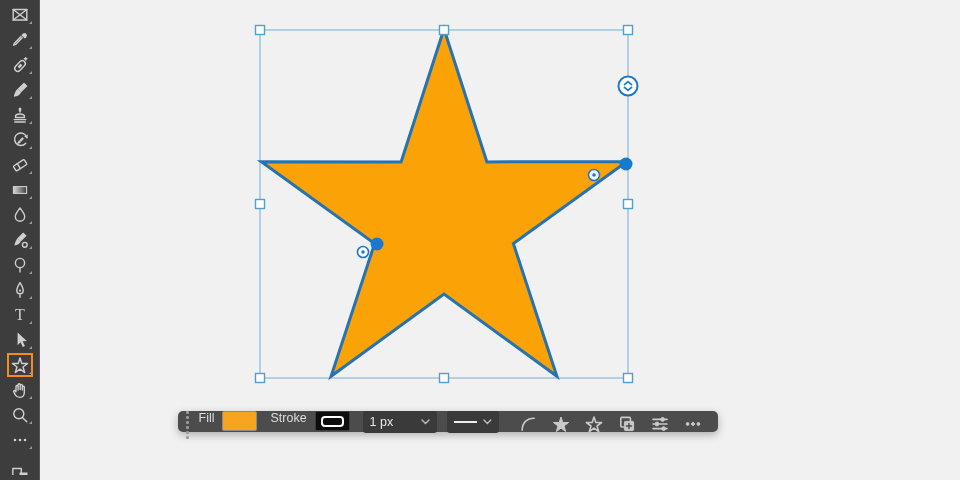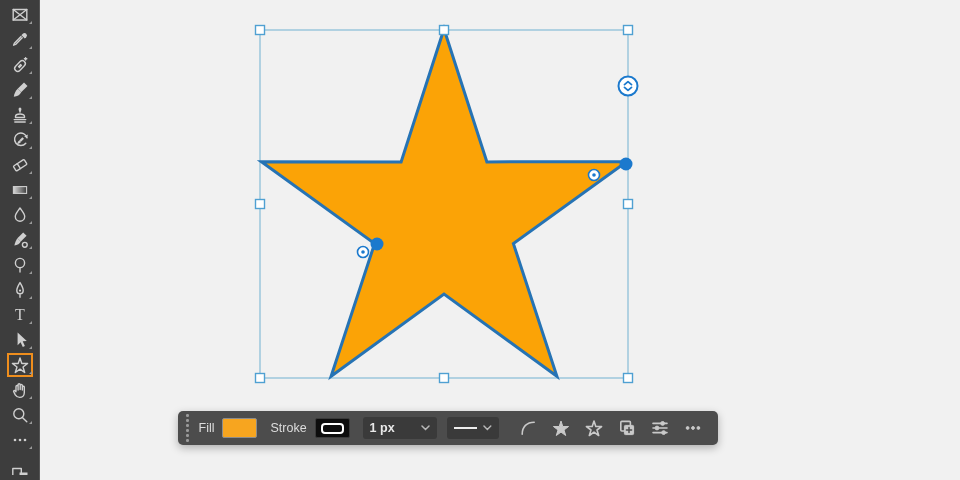--- a/index.html
+++ b/index.html
@@ -17,33 +17,33 @@
   .tool.active .slot{border:2px solid var(--hl,#ef8e1d);}
   .ic{display:block;}
   .ic .s{fill:none;stroke:#cfcfcf;stroke-width:1.4;stroke-linecap:round;stroke-linejoin:round;}
   .ic .f{fill:#cfcfcf;stroke:none;}
   .ic text{fill:#cfcfcf;}
 
   
   #canvas-svg{position:absolute;left:0;top:0;z-index:5;}
 
   
-  .options-bar{position:absolute;left:178px;top:411px;width:540px;height:34px;background:#4c4c4c;
-               border-radius:5px;z-index:20;display:flex;align-items:center;box-sizing:border-box;
+  .options-bar{position:absolute;left:178px;top:411px;width:540px;height:21px;background:#4c4c4c;
+               border-radius:5px;z-index:20;display:flex;align-items:flex-start;box-sizing:border-box;
                padding:0 12px 0 8px;box-shadow:0 3px 8px rgba(0,0,0,.28);}
   .grip{display:flex;flex-direction:column;gap:2.5px;margin-right:10px;cursor:grab;}
   .grip i{width:2.5px;height:2.5px;border-radius:50%;background:#9b9b9b;}
   .ob-label{color:#dddddd;font-size:12.5px;margin-right:8px;white-space:nowrap;}
   .swatch{width:35px;height:20px;border-radius:2px;box-sizing:border-box;margin-right:13px;cursor:pointer;}
   .fill-swatch{background:#f7a51f;border:1px solid #8c8c8c;}
   .stroke-swatch{background:#0d0d0d;border:1px solid #3a3a3a;display:flex;align-items:center;justify-content:center;}
   .stroke-swatch .pill{width:19px;height:7px;border:2px solid #ffffff;border-radius:4px;}
   .ob-select{height:22px;background:#3a3a3a;border-radius:3px;display:flex;align-items:center;
              box-sizing:border-box;padding:0 7px;color:#e8e8e8;font-size:12.5px;cursor:pointer;}
-  .ob-select .val{flex:1;font-weight:bold;}
+  .ob-select .val{flex:1;}
   .w-select{width:74px;margin-right:10px;}
   .l-select{width:52px;}
   .l-select .line{width:24px;height:2px;background:#ededed;margin-right:6px;}
   .ob-icons{flex:1;display:flex;align-items:center;justify-content:space-between;margin-left:16px;}
   .ob-btn{width:26px;height:26px;display:flex;align-items:center;justify-content:center;cursor:pointer;border-radius:3px;}
   .ob-btn svg .s2{fill:none;stroke:#c9c9c9;stroke-width:1.6;stroke-linecap:round;stroke-linejoin:round;}
   .ob-btn svg .f2{fill:#c9c9c9;stroke:#c9c9c9;stroke-width:1;stroke-linejoin:round;}
 </style>
 </head>
 <body>

